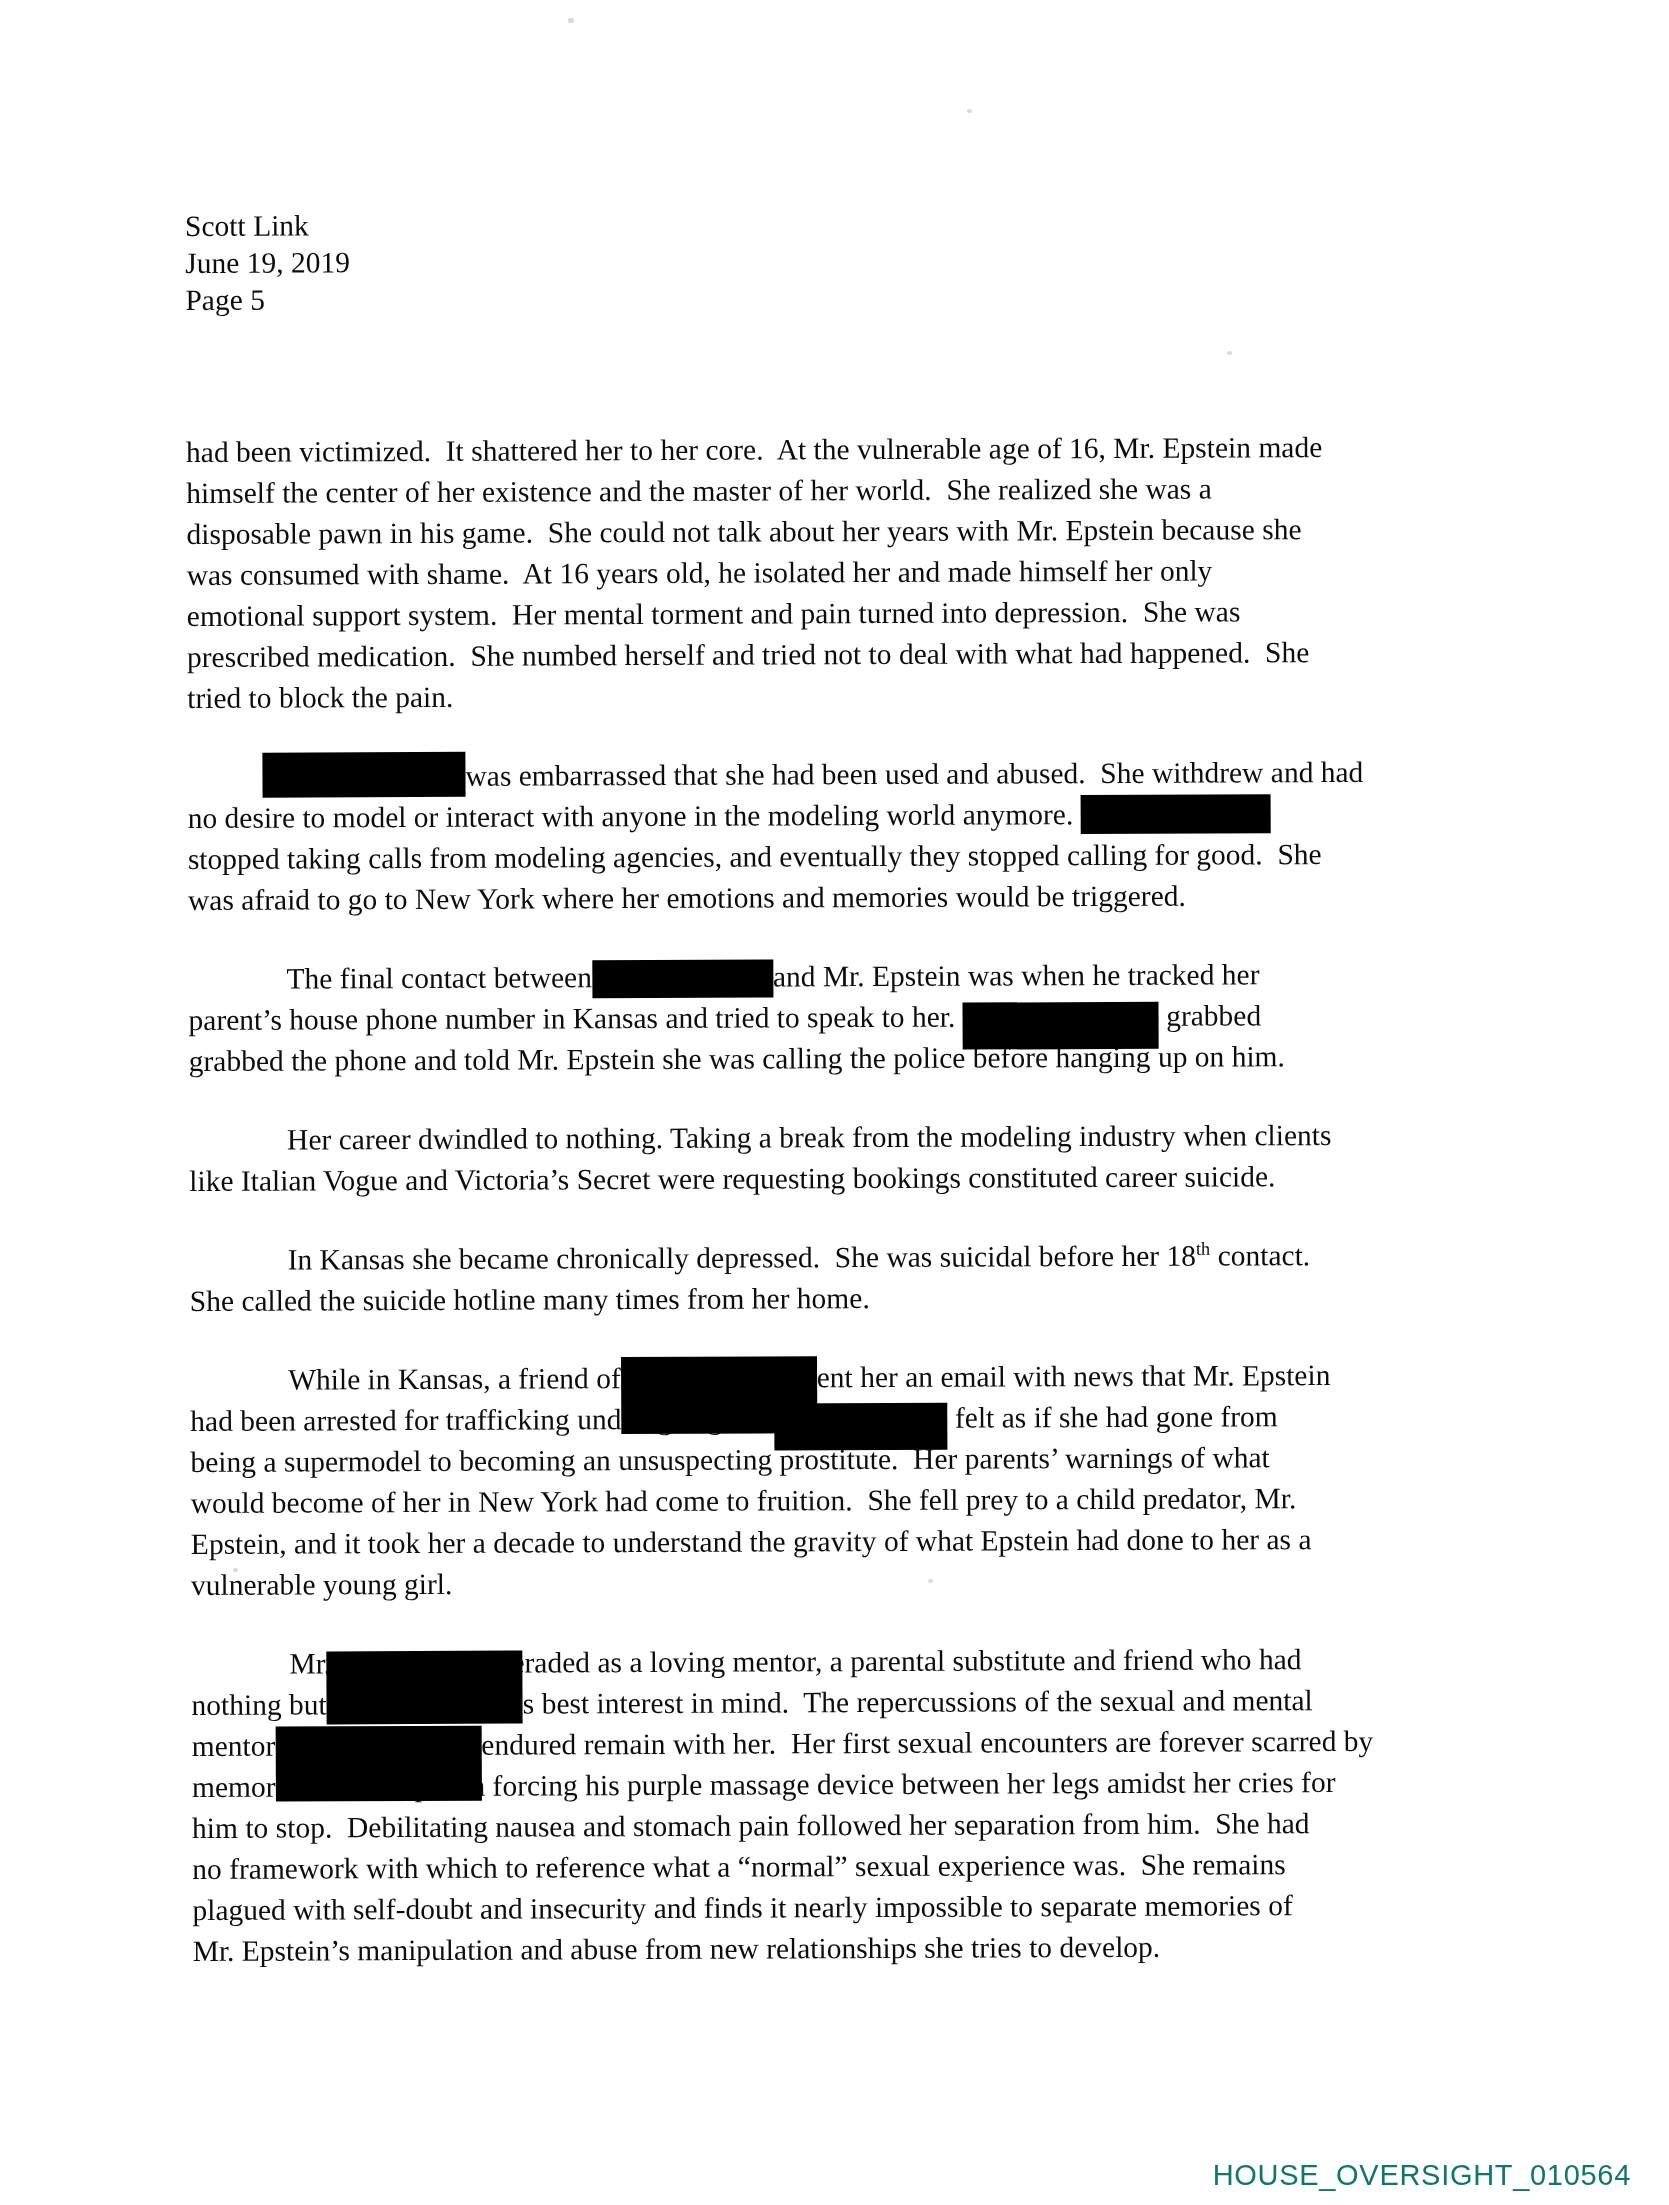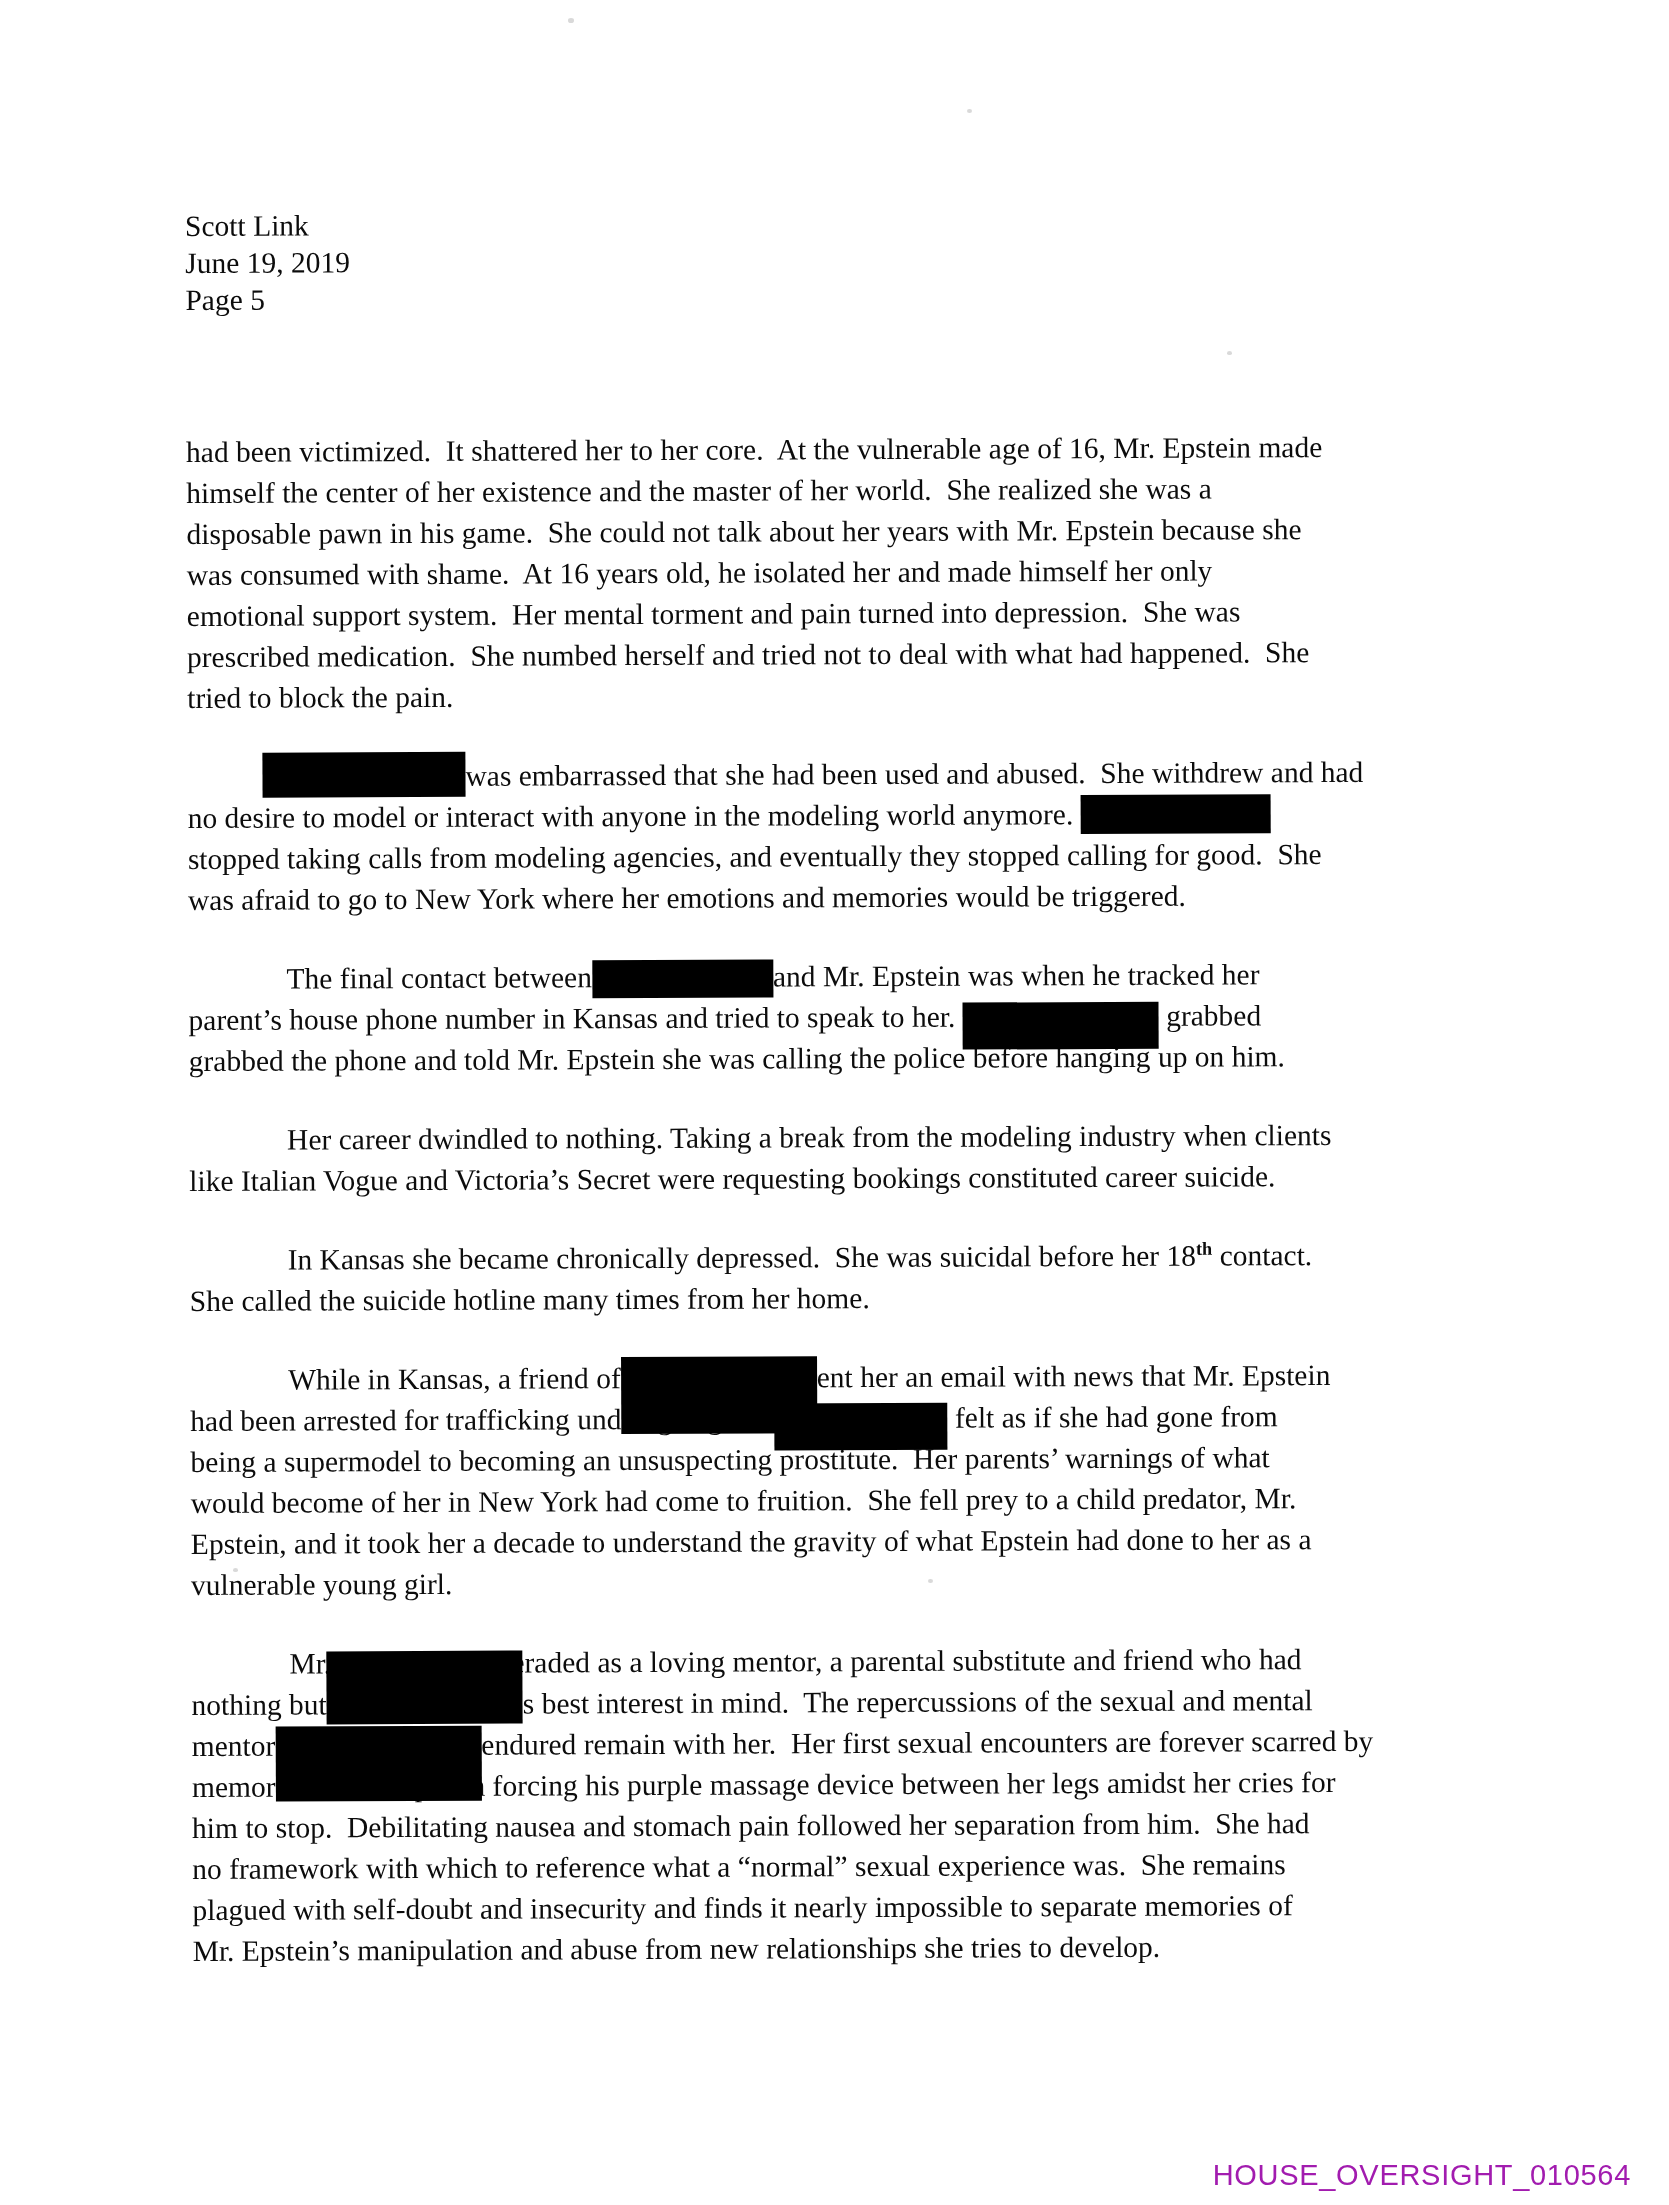--- a/index.html
+++ b/index.html
@@ -40,28 +40,27 @@
   .redaction {
     display: inline-block;
     background: #000;
     position: relative;
     vertical-align: middle;
   }
   sup {
     font-size: 62%;
     line-height: 0;
     vertical-align: super;
-    font-weight: bold;
   }
   .bates-footer {
     position: absolute;
     right: 38px; bottom: 13px;
     font-family: "Liberation Sans", "DejaVu Sans", sans-serif;
     font-size: 29px;
-    color: #a21caf;
+    color: #0f766e;
     letter-spacing: 0.7px;
   }
   
   .speck { position: absolute; background: #b9b9b9; border-radius: 50%; opacity: .55; }
   .speck-1 { left: 568px; top: 18.3px;  width: 5.9px;  height: 4.6px; }
   .speck-2 { left: 967px; top: 109px; width: 4.6px; height: 3.9px; }
   .speck-3 { left: 233px; top: 1568px; width: 5.2px; height: 3.9px; }
   .speck-4 { left: 928px; top: 1579px; width: 4.6px; height: 3.9px; }
   .speck-5 { left: 1227px; top: 351px; width: 5.2px; height: 3.9px; }
 </style>

